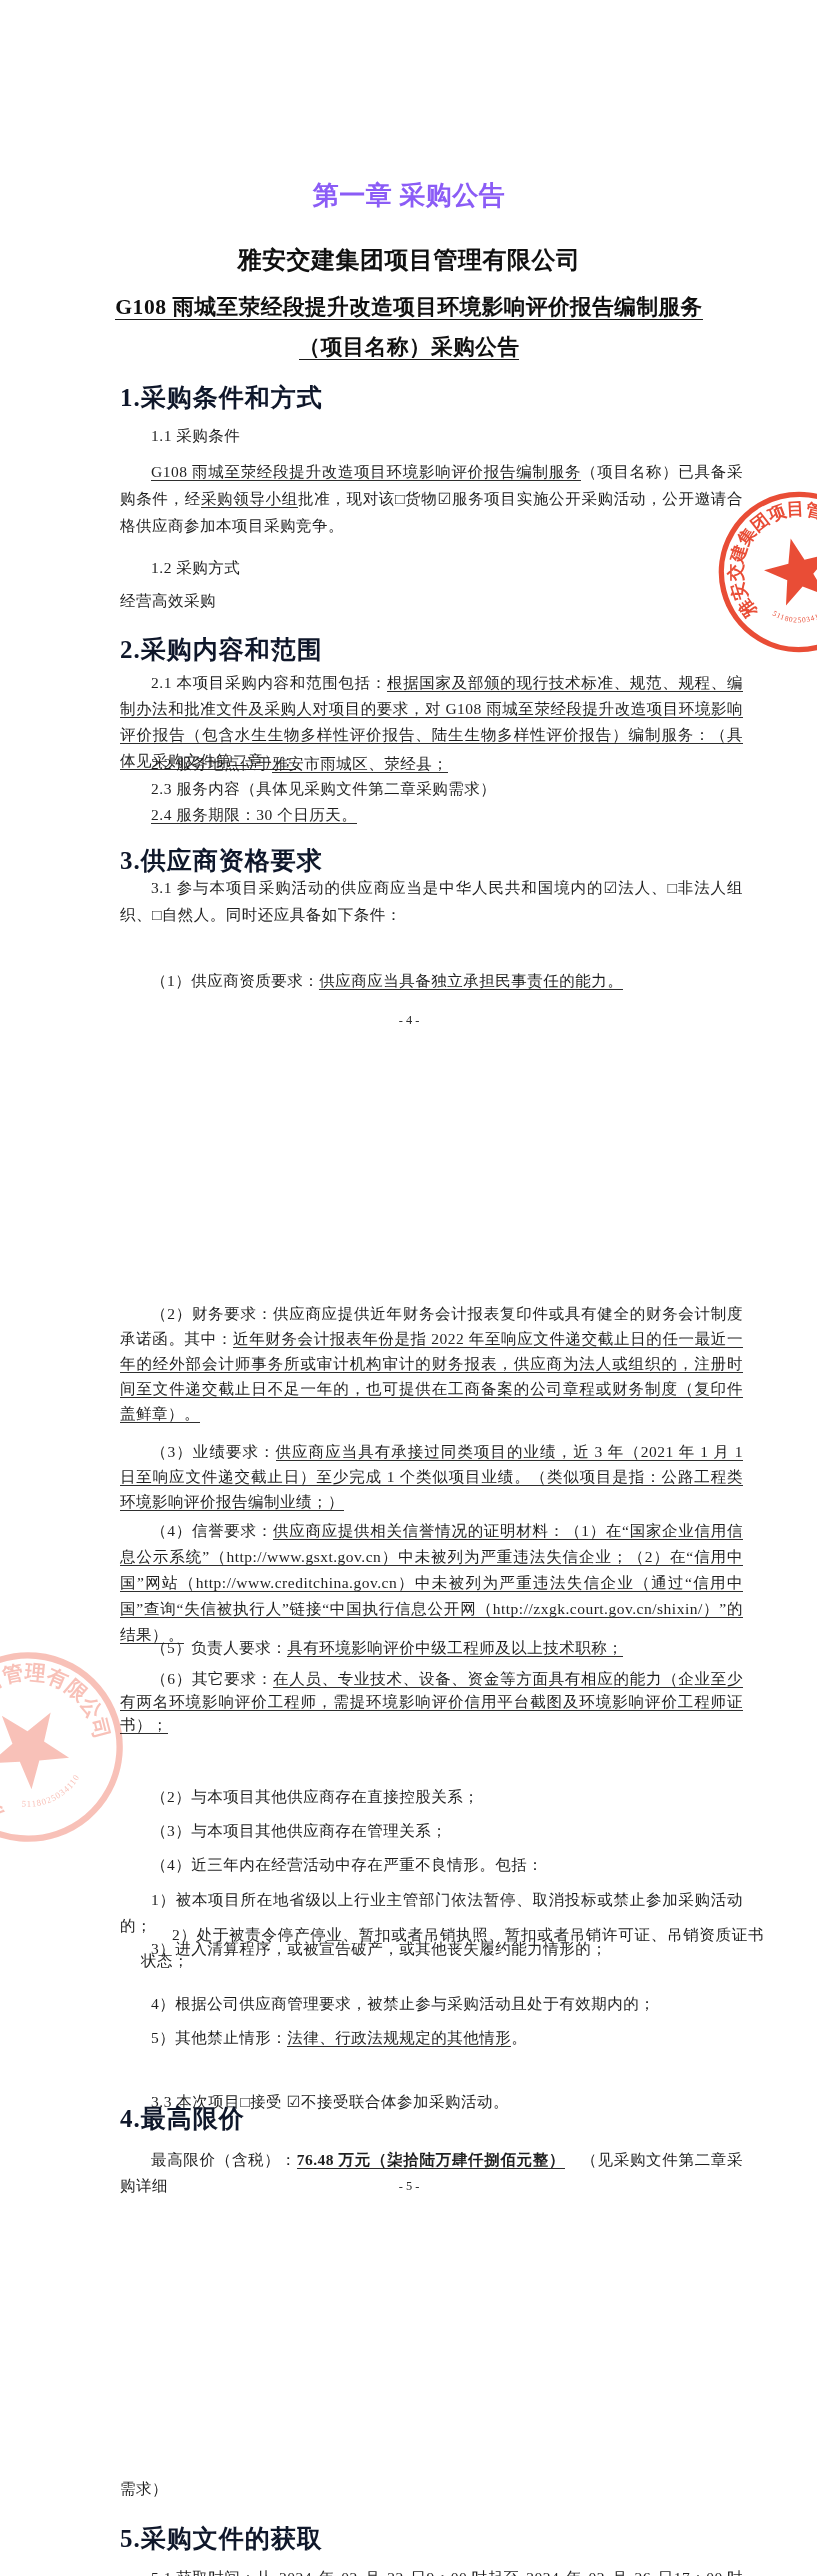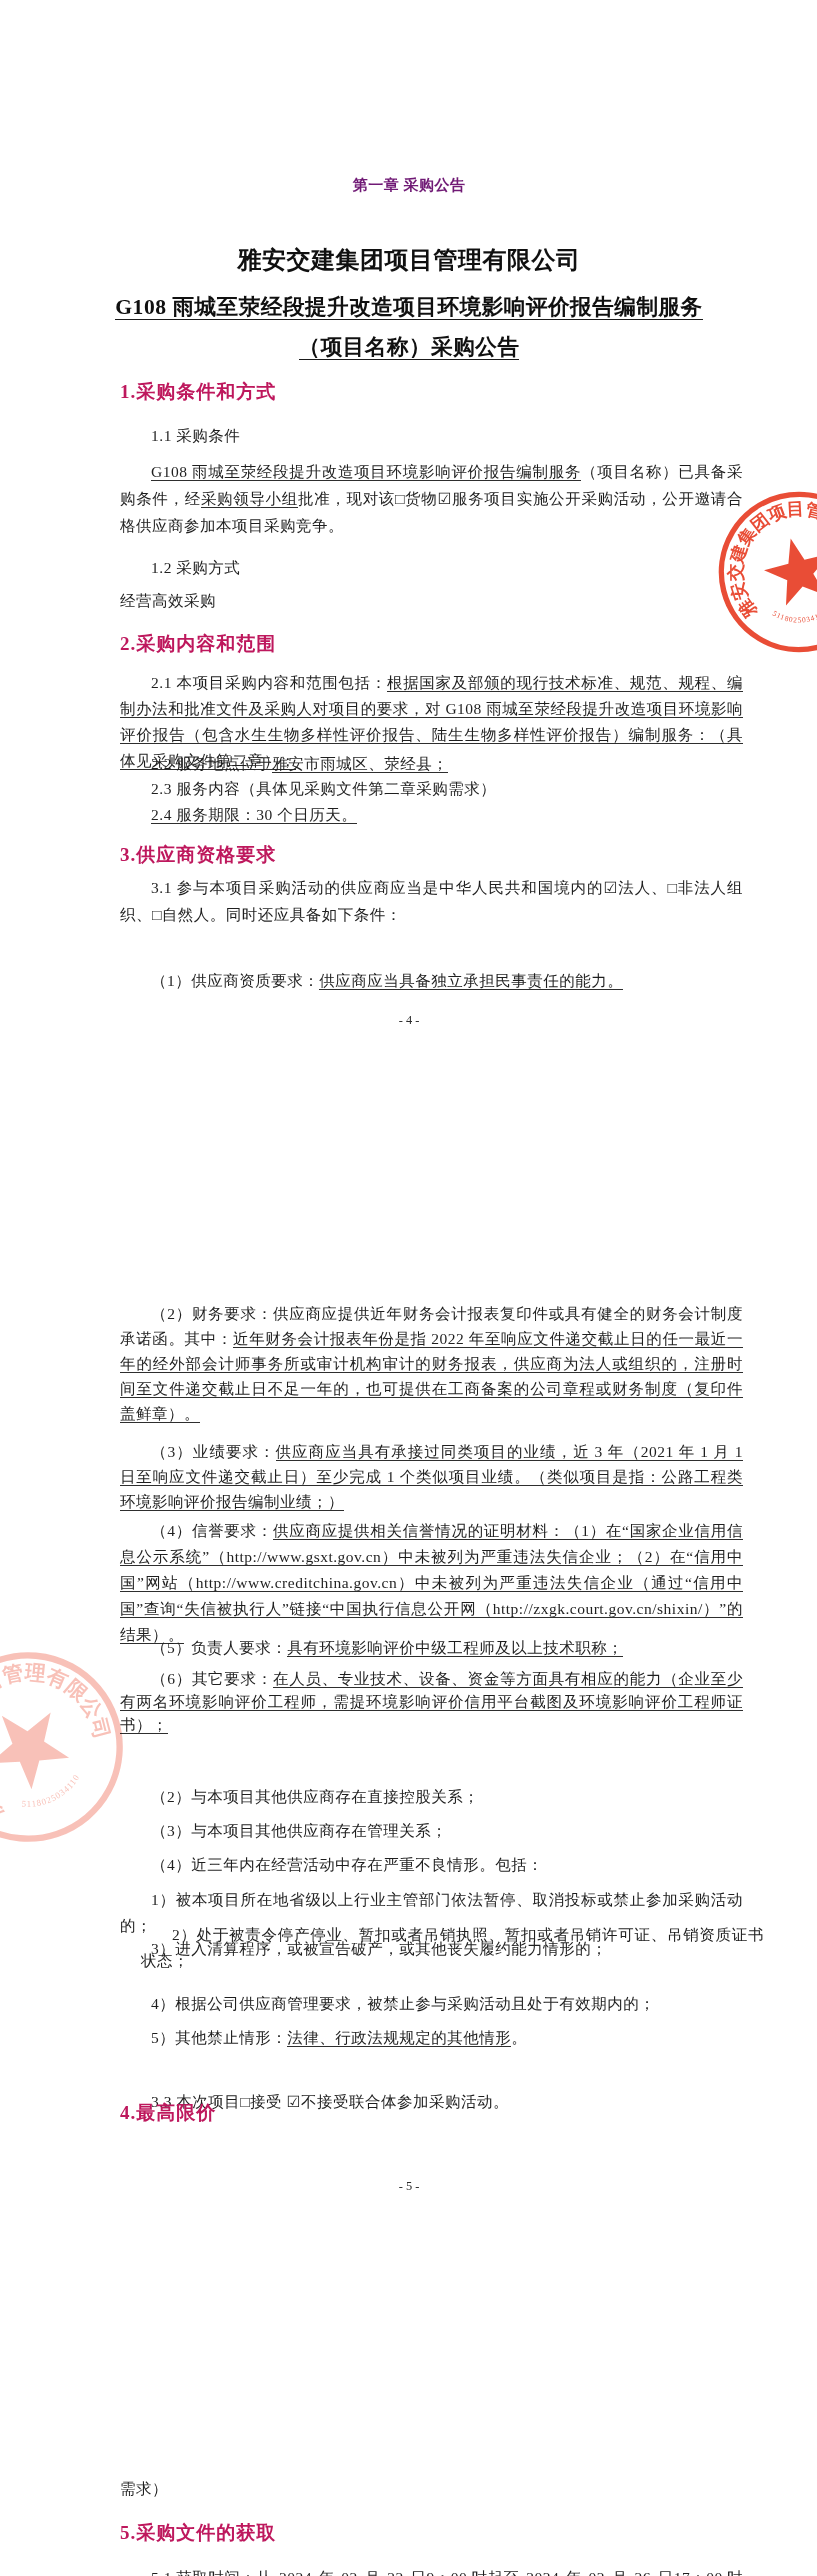--- a/index.html
+++ b/index.html
@@ -6,24 +6,24 @@
   #canvas{position:relative;width:818px;height:3468px;background:#ffffff;overflow:hidden;
           font-family:"Liberation Serif","DejaVu Serif",serif;color:#1f1f1f;}
   .page{position:absolute;left:0;width:818px;height:1156px;background:transparent;}
   .par{position:absolute;left:120px;width:623px;font-size:15.5px;line-height:26px;
        text-align:justify;color:#1f1f1f;letter-spacing:0.5px;}
   .ind{text-indent:31px;}
   .lh53{line-height:27px;}
   .lh48{line-height:25px;}
   .lh44{line-height:23px;}
   .center{left:0;width:818px;text-align:center;}
-  .chapter{font-size:15px;font-weight:bold;color:#701a75;}
+  .chapter{font-size:26px;font-weight:bold;color:#8b5cf6;}
   .company{font-size:24px;font-weight:bold;color:#101010;}
   .ptitle{font-size:21.6px;font-weight:bold;color:#101010;}
-  .h{font-weight:bold;color:#be185d;font-size:19px;letter-spacing:1px;}
+  .h{font-weight:bold;color:#0f172a;font-size:25px;letter-spacing:1px;}
   .u{border-bottom:1px solid #2e2e2e;}
   .u3{border-bottom:1.5px solid #1a1a1a;}
   .b{border-bottom:1px solid #2e2e2e;padding:0 6.7px;}
   .bd{font-weight:bold;}
   .pageno{position:absolute;left:0;width:818px;text-align:center;font-size:12.4px;color:#2b2b2b;}
   .seal{position:absolute;mix-blend-mode:multiply;pointer-events:none;}
   .seal svg{width:100%;height:100%;display:block;}
 </style>
 </head>
 <body>
@@ -66,20 +66,21 @@
     <p class="par ind" style="top:646px;">（3）与本项目其他供应商存在管理关系；</p>
     <p class="par ind" style="top:680px;">（4）近三年内在经营活动中存在严重不良情形。包括：</p>
     <p class="par ind" style="top:715px;">1）被本项目所在地省级以上行业主管部门依法暂停、取消投标或禁止参加采购活动的；</p>
     <p class="par ind" style="top:750px;margin-left:21px;">2）处于被责令停产停业、暂扣或者吊销执照、暂扣或者吊销许可证、吊销资质证书状态；</p>
     <p class="par ind" style="top:764px;">3）进入清算程序，或被宣告破产，或其他丧失履约能力情形的；</p>
     <p class="par ind" style="top:819px;">4）根据公司供应商管理要求，被禁止参与采购活动且处于有效期内的；</p>
     <p class="par ind" style="top:853px;"><span>5）其他禁止情形：</span><span class="u">法律、行政法规规定的其他情形</span><span>。</span></p>
     <p class="par ind" style="top:889px;margin-top:44px;">3.3 本次项目□接受 ☑不接受联合体参加采购活动。</p>
 
     <p class="par h" style="top:925px;">4.最高限价</p>
+    <p class="par ind" style="top:975px;"><span>最高限价（含税）：</span><span class="u bd">76.48 万元（柒拾陆万肆仟捌佰元整）</span>　<span>（见采购文件第二章采购详细</span></p>
 
     <p class="pageno" style="top:1011px;">- 5 -</p>
   </div>
 
   <div class="page" style="top:2312px;">
     <p class="par" style="top:148px;">需求）</p>
     <p class="par h" style="top:189px;">5.采购文件的获取</p>
     <p class="par ind" style="top:237px;"><span>5.1 获取时间：从</span><span class="b">2024</span><span>年</span><span class="b">02</span><span>月</span><span class="b">22</span><span>日9：00 时起至</span><span class="b">2024</span><span>年</span><span class="b">02</span><span>月</span><span class="b">26</span><span>日17：00 时止（北京时间）</span></p>
 
   </div>

